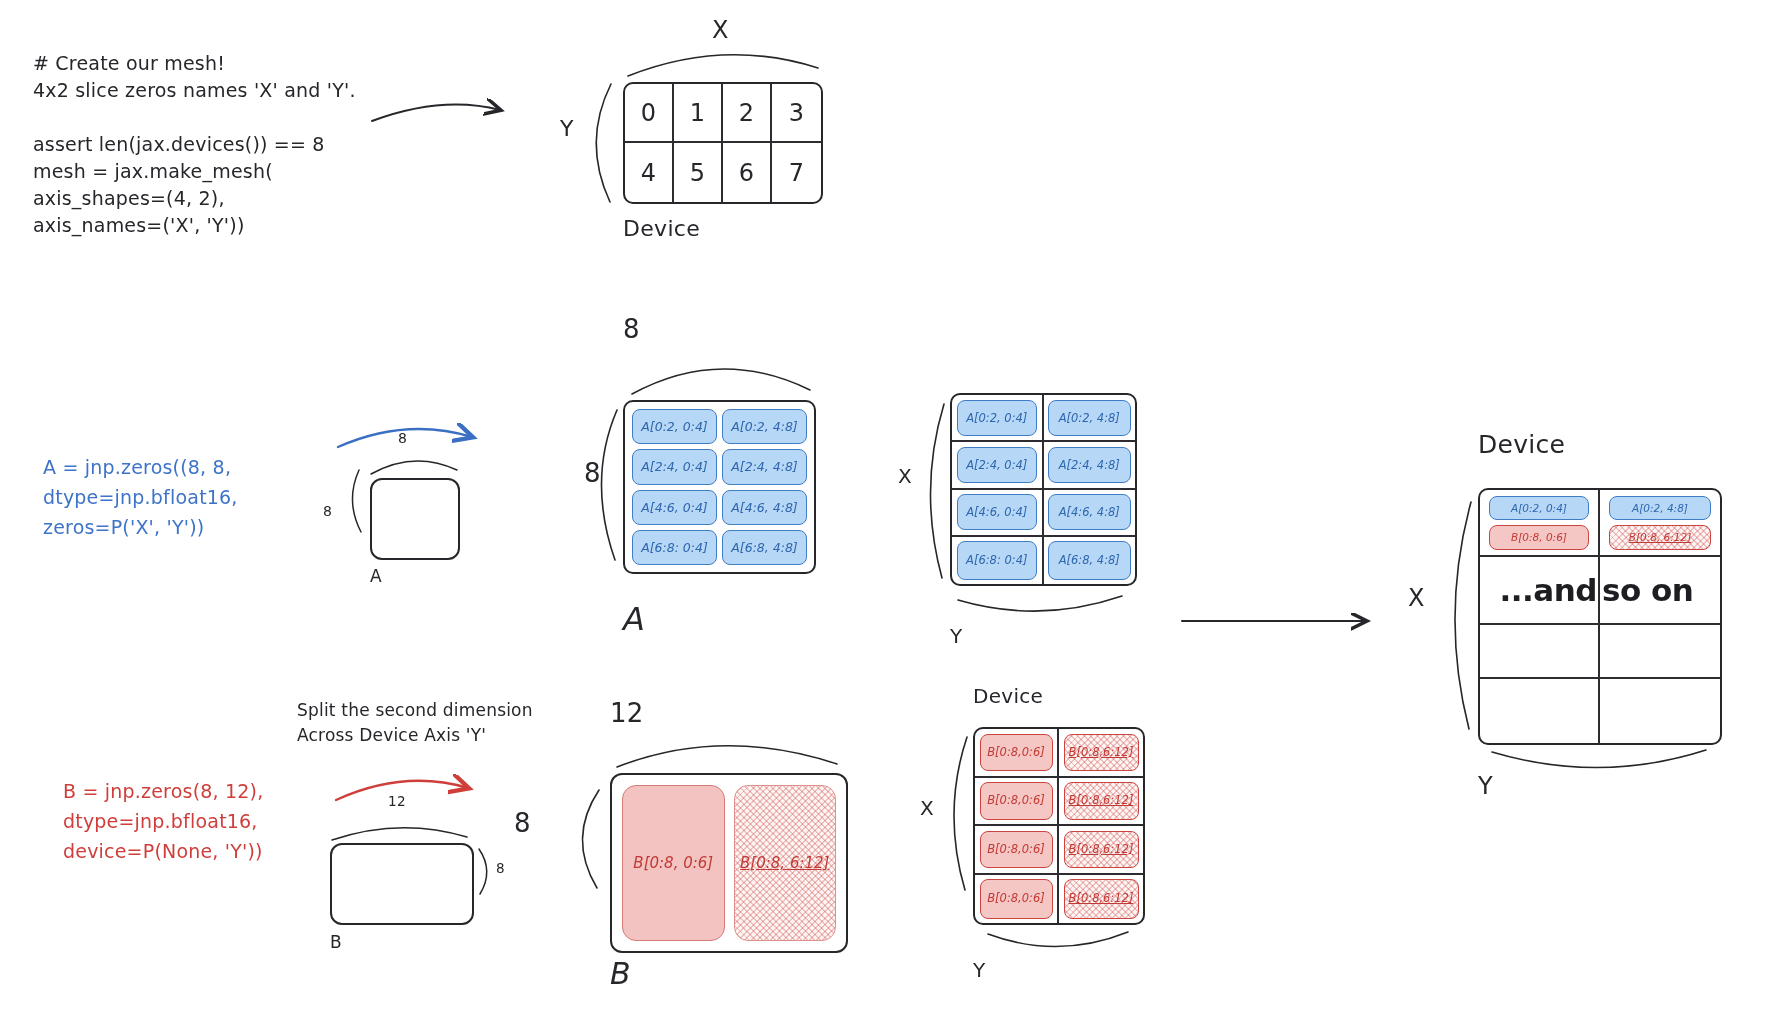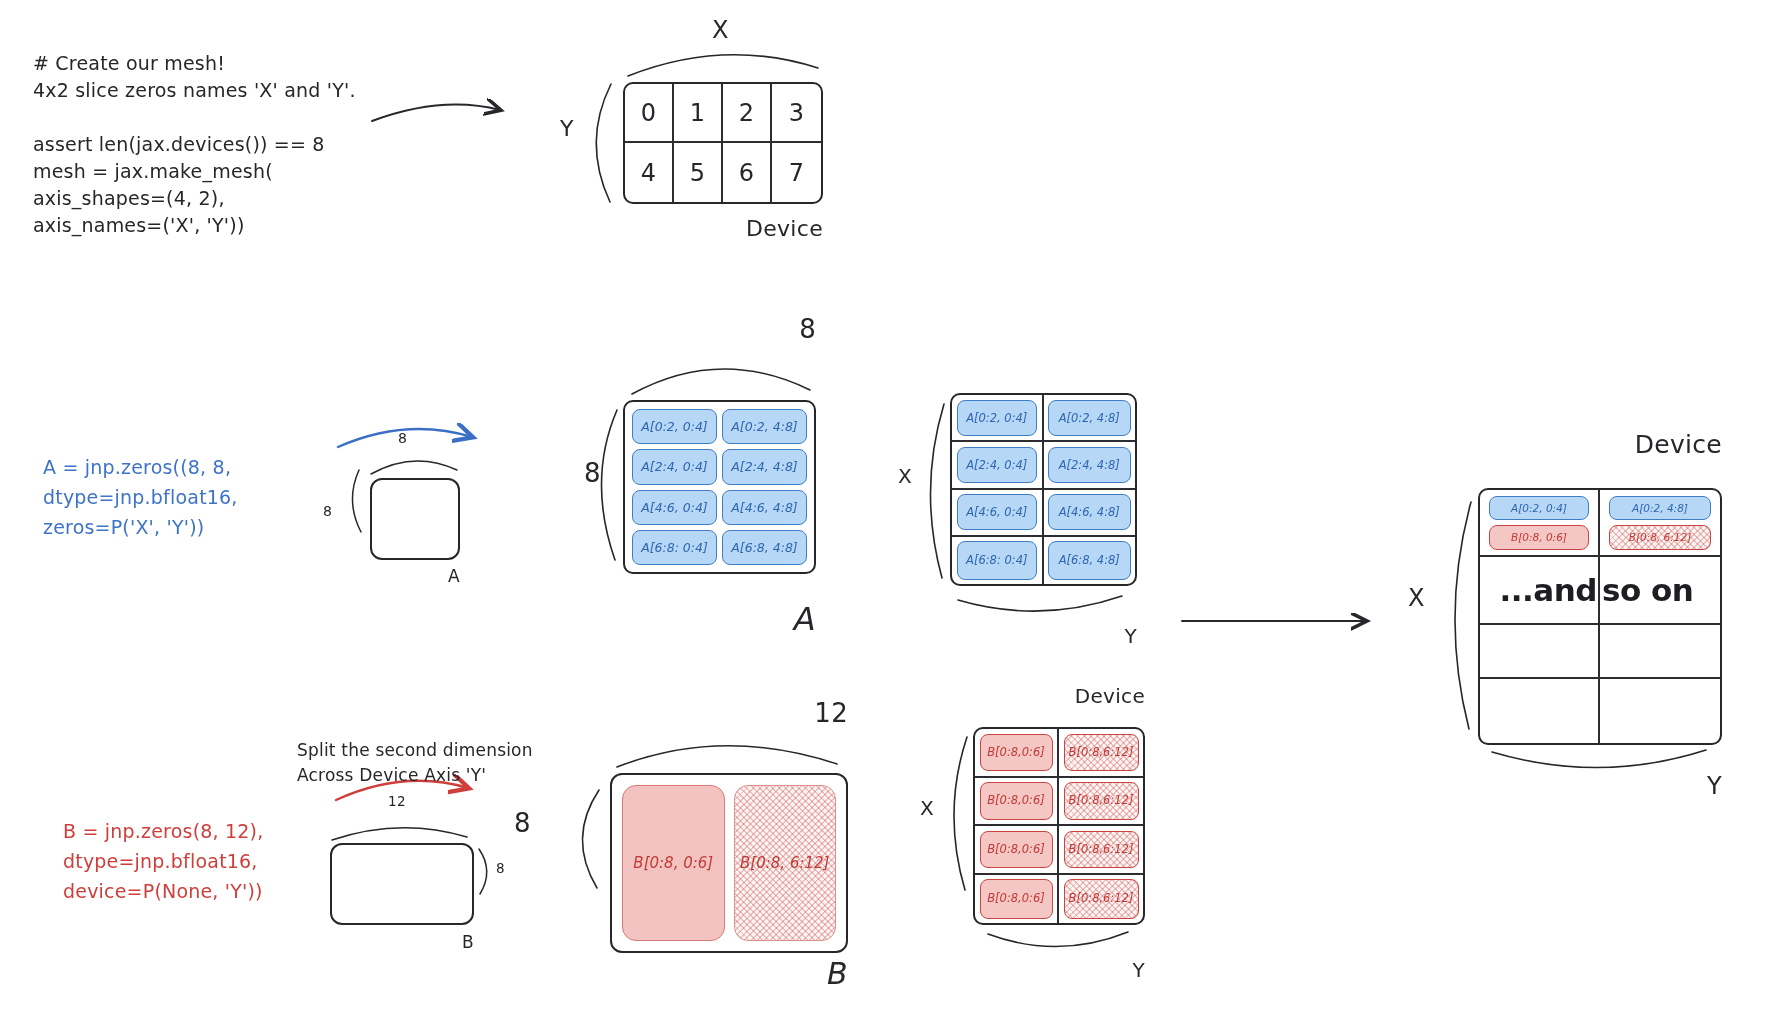--- a/index.html
+++ b/index.html
@@ -1,23 +1,23 @@
 <!DOCTYPE html>
 <html><head>
 <meta charset="utf-8">
 <style>
   html,body{margin:0;padding:0;background:#fff;}
   #canvas{position:relative;width:1792px;height:1020px;background:#ffffff;overflow:hidden;
           font-family:"DejaVu Sans",sans-serif;color:#26262b;}
   .abs{position:absolute;}
   .lbl{color:#26262b;letter-spacing:.3px;}
-  .ctr{text-align:right;}
+  .ctr{text-align:left;}
   .code .cl{height:27px;font-size:19px;white-space:pre;letter-spacing:.2px;}
   .code.blue{color:#3d73c8;}
-  .code.red{color:#cf3e3a;margin-top:40px;}
+  .code.red{color:#cf3e3a;}
   .splittext .cl{height:25px;font-size:17.5px;white-space:pre;letter-spacing:.2px;}
 
   
   .dgrid{display:grid;border:2.6px solid #26262b;border-radius:10px;background:#fff;box-sizing:border-box;}
   .dcell{border-right:2px solid #2c2c31;border-bottom:2px solid #2c2c31;display:flex;
          align-items:center;justify-content:center;box-sizing:border-box;}
   .cols2 .dcell:nth-child(2n){border-right:none;}
   .cols2 .dcell:nth-last-child(-n+2){border-bottom:none;}
   .cols4 .dcell:nth-child(4n){border-right:none;}
   .cols4 .dcell:nth-last-child(-n+4){border-bottom:none;}
@@ -25,21 +25,21 @@
 
   
   .pill{border-radius:8px;display:flex;align-items:center;justify-content:center;
         font-style:italic;box-sizing:border-box;text-align:center;}
   .pill.blue{background:#b7d7f6;border:1.6px solid #3f7dc6;color:#2d66ae;}
   .pill.redsolid{background:#f4c6c4;border:1.6px solid #cc4440;color:#c23a35;}
   .pill.redhatch{border:1.6px solid #cc4440;color:#c23a35;}
   .hatch{background-color:#fdf4f4;
     background-image:
       repeating-linear-gradient(45deg, rgba(206,72,67,.30) 0px, rgba(206,72,67,.30) 1.4px, transparent 1.4px, transparent 4.6px),
-      repeating-linear-gradient(135deg, rgba(206,72,67,.30) 0px, rgba(206,72,67,.30) 1.4px, transparent 1.4px, transparent 4.6px);}
+      repeating-linear-gradient(135deg, rgba(206,72,67,.30) 0px, rgba(206,72,67,.30) 1.4px, transparent 1.4px, transparent 4.6px); text-decoration: underline;}
 
   
   .agrid{border:2.6px solid #26262b;border-radius:10px;background:#fff;box-sizing:border-box;
          display:grid;grid-template-columns:1fr 1fr;grid-template-rows:repeat(4,1fr);gap:5px;padding:7px;}
   .agrid .pill{font-size:12.5px;}
   .dcell .pill{width:calc(100% - 9px);height:calc(100% - 9px);font-size:11.5px;}
 
   
   .plain{border:2.4px solid #26262b;border-radius:12px;background:#fff;box-sizing:border-box;}
 
@@ -194,21 +194,21 @@
     </div>
     <div class="dcell bigscript" style="justify-content:flex-end;padding-right:1px">...and</div>
     <div class="dcell bigscript" style="justify-content:flex-start;padding-left:2px">so on</div>
     <div class="dcell"></div>
     <div class="dcell"></div>
     <div class="dcell"></div>
     <div class="dcell"></div>
   </div>
   <div class="abs lbl ctr" style="left:1478px;top:772px;width:244px;font-size:24px">Y</div>
 
-  <div class="abs splittext" style="left:297px;top:740px">
+  <div class="abs splittext" style="left:297px;top:700px">
     <div class="cl" style="font-size:17px">Split the second dimension</div>
     <div class="cl" style="font-size:17px">Across Device Axis 'Y'</div>
   </div>
 
   <div class="abs code red" style="left:63px;top:780px">
     <div class="cl" style="height:30px">B = jnp.zeros(8, 12),</div>
     <div class="cl" style="height:30px">dtype=jnp.bfloat16,</div>
     <div class="cl" style="height:30px">device=P(None, 'Y'))</div>
   </div>
 

